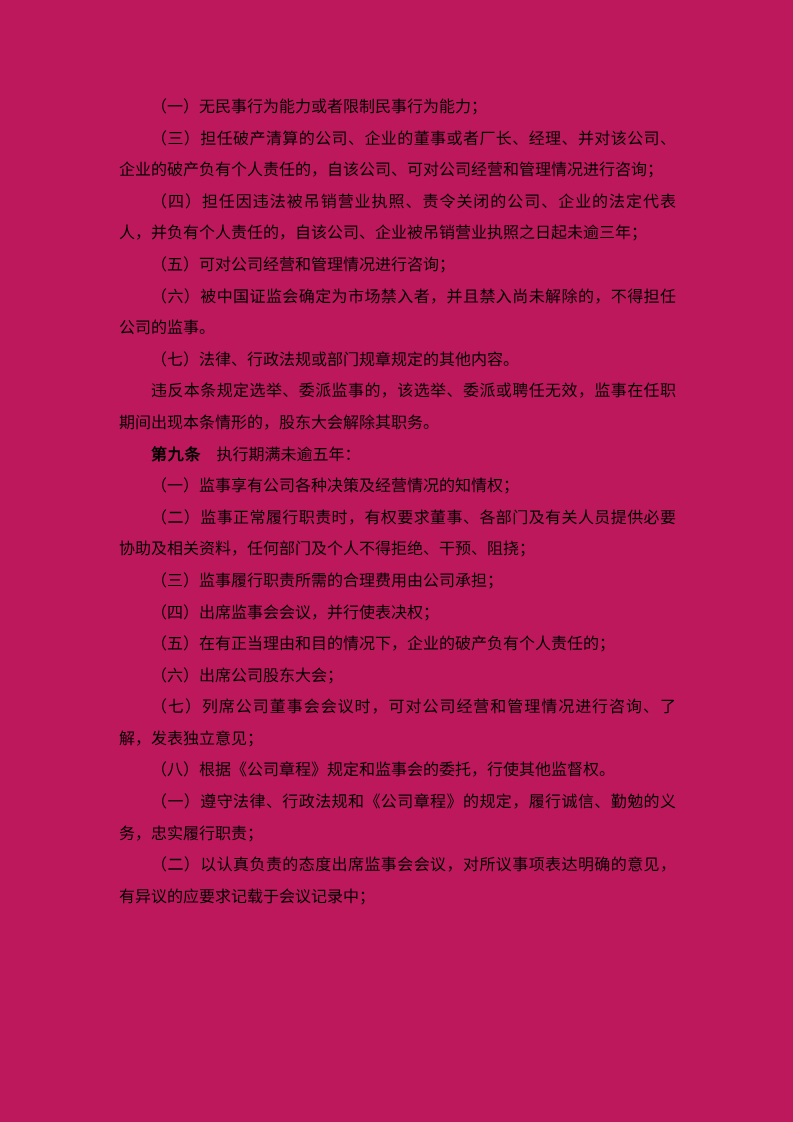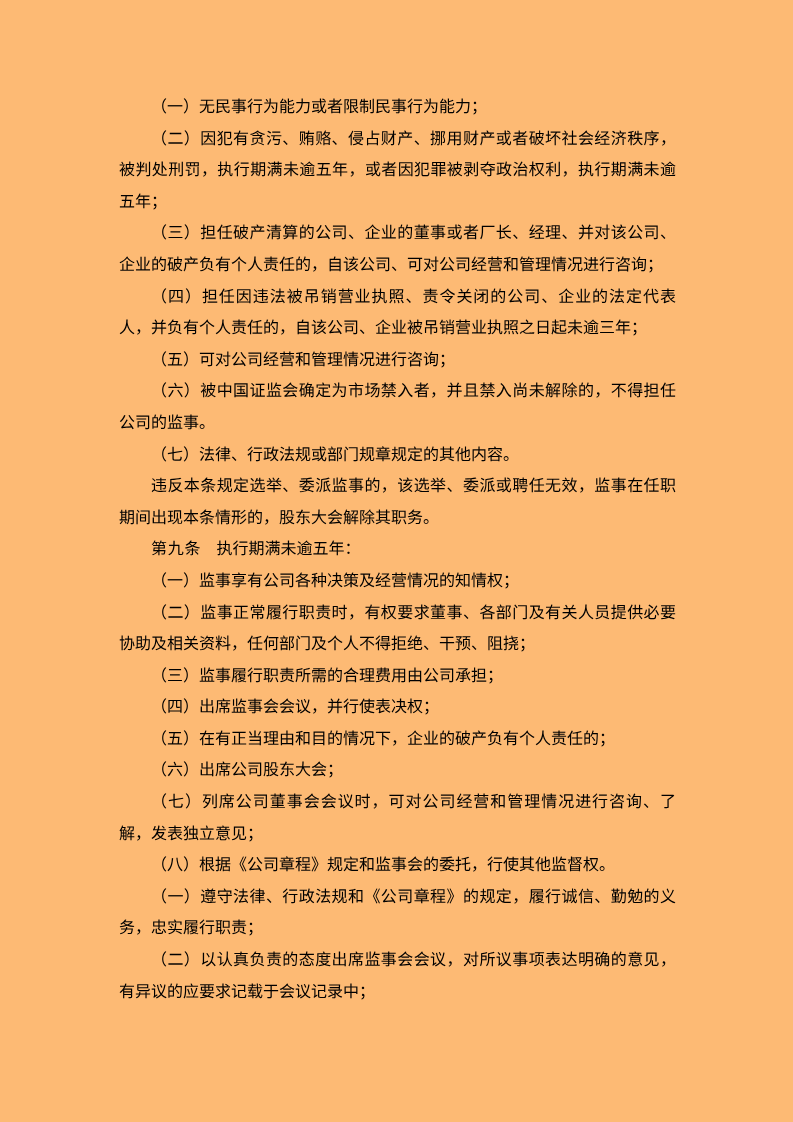--- a/index.html
+++ b/index.html
@@ -5,53 +5,52 @@
   html, body {
     margin: 0;
     padding: 0;
     background: #ffffff;
   }
   .page {
     position: relative;
     width: 793px;
     height: 1122px;
     box-sizing: border-box;
-    background: #fdba74;
+    background: #be185d;
     padding: 91px 117px 0 119px;
     overflow: hidden;
     color: #000000;
     font-family: "Liberation Serif", "DejaVu Serif", serif;
     font-size: 16px;
     line-height: 31.6px;
   }
   .doc-body {
     width: 557px;
   }
   p.para {
     margin: 0;
     padding: 0;
     text-indent: 2em;
     text-align: justify;
     text-justify: inter-ideograph;
     word-break: break-all;
   }
   .art-label {
-    font-weight: normal;
+    font-weight: bold;
     margin-right: 0.95em;
     letter-spacing: 0.05em;
   }
 </style>
 </head>
 <body>
 
 <div class="page">
   <div class="doc-body">
   <p class="para"><span class="para-text">（一）无民事行为能力或者限制民事行为能力；</span></p>
 
-  <p class="para"><span class="para-text">（二）因犯有贪污、贿赂、侵占财产、挪用财产或者破坏社会经济秩序，被判处刑罚，执行期满未逾五年，或者因犯罪被剥夺政治权利，执行期满未逾五年；</span></p>
 
   <p class="para"><span class="para-text">（三）担任破产清算的公司、企业的董事或者厂长、经理、并对该公司、企业的破产负有个人责任的，自该公司、可对公司经营和管理情况进行咨询；</span></p>
 
   <p class="para"><span class="para-text">（四）担任因违法被吊销营业执照、责令关闭的公司、企业的法定代表人，并负有个人责任的，自该公司、企业被吊销营业执照之日起未逾三年；</span></p>
 
   <p class="para"><span class="para-text">（五）可对公司经营和管理情况进行咨询；</span></p>
 
   <p class="para"><span class="para-text">（六）被中国证监会确定为市场禁入者，并且禁入尚未解除的，不得担任公司的监事。</span></p>
 
   <p class="para"><span class="para-text">（七）法律、行政法规或部门规章规定的其他内容。</span></p>

